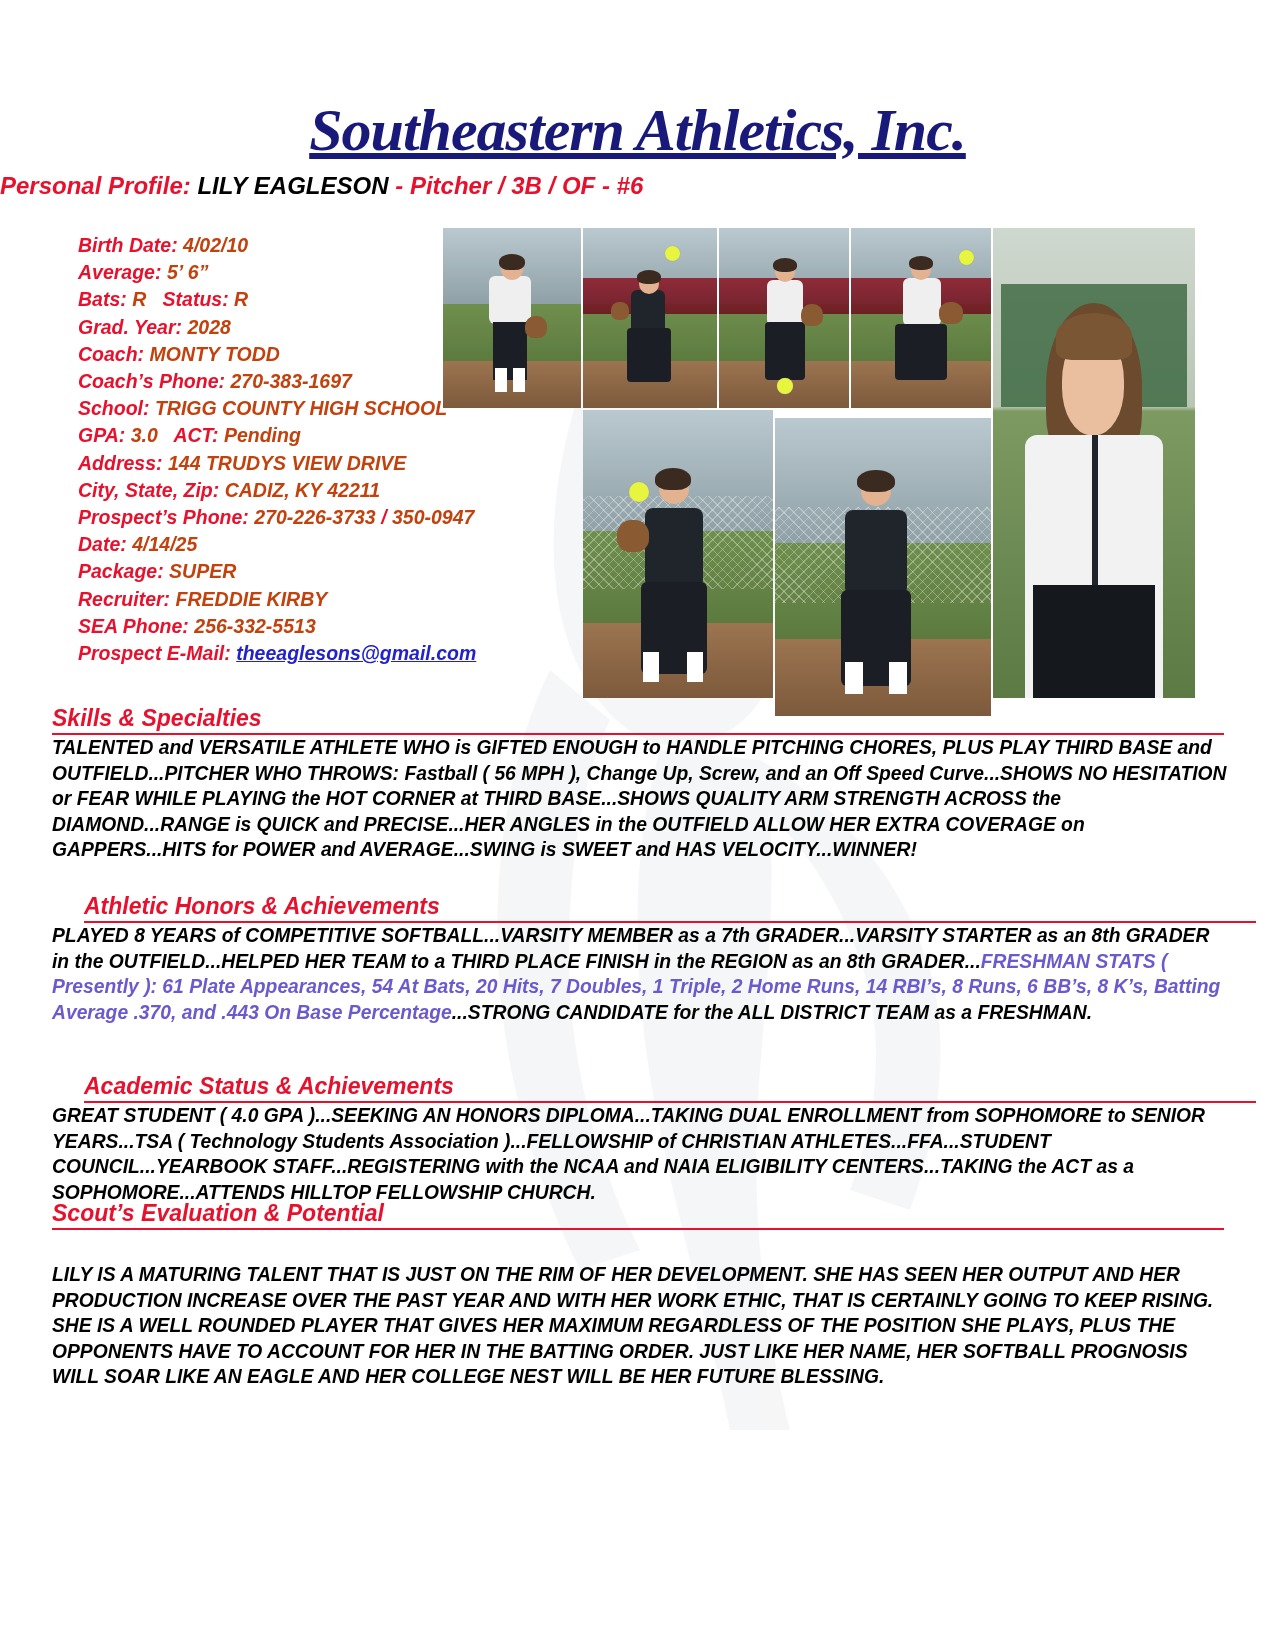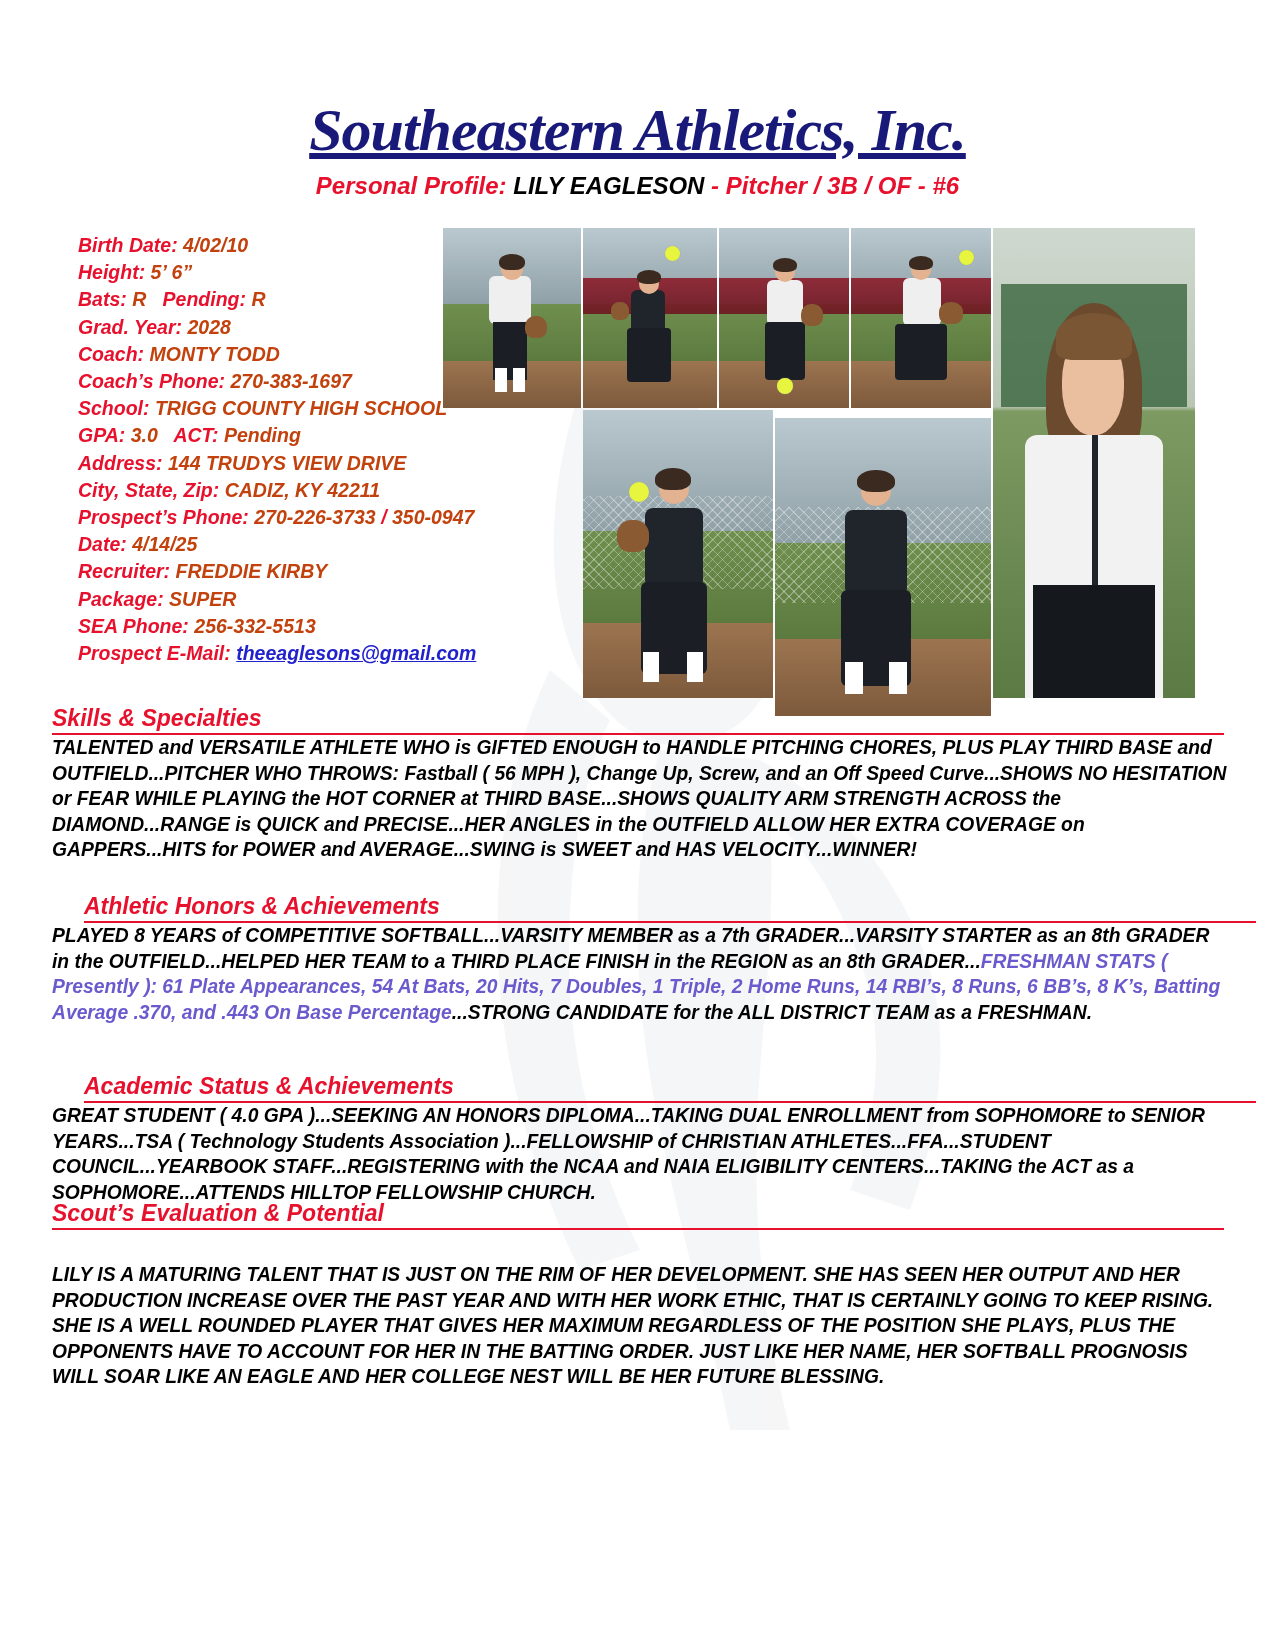--- a/index.html
+++ b/index.html
@@ -41,21 +41,20 @@
     font-style: italic;
     font-size: 60px;
     color: #19197a;
     text-decoration: underline;
     letter-spacing: -1px;
   }
   .subtitle {
     position: absolute;
     left: 0; right: 0;
     top: 172px;
-    text-align: center;
     font-size: 24px;
     font-weight: bold;
     font-style: italic;
   }
   .subtitle .lbl { color: #e8112d; }
   .subtitle .nm { color: #000; }
   .subtitle .sl { color: #e8112d; }
 
   
   .info {
@@ -170,28 +169,28 @@
     <span class="nm">LILY EAGLESON</span>
     <span class="sl">- Pitcher / 3B / OF - #6</span>
   </div>
 
   <div class="info">
     <div class="row">
       <span class="k">Birth Date:</span>
       <span class="v">4/02/10</span>
     </div>
     <div class="row">
-      <span class="k">Height:</span>
+      <span class="k">Average:</span>
       <span class="v">5’ 6”</span>
     </div>
     <div class="row">
       <span class="k">Bats:</span>
       <span class="v">R</span>
       &nbsp;
-      <span class="k">Pending:</span>
+      <span class="k">Status:</span>
       <span class="v">R</span>
     </div>
     <div class="row">
       <span class="k">Grad. Year:</span>
       <span class="v">2028</span>
     </div>
     <div class="row">
       <span class="k">Coach:</span>
       <span class="v">MONTY TODD</span>
     </div>
@@ -222,26 +221,26 @@
       <span class="k">Prospect’s Phone:</span>
       <span class="v">270-226-3733</span>
       <span class="k">/</span>
       <span class="v">350-0947</span>
     </div>
     <div class="row">
       <span class="k">Date:</span>
       <span class="v">4/14/25</span>
     </div>
     <div class="row">
+      <span class="k">Package:</span>
+      <span class="v">SUPER</span>
+    </div>
+    <div class="row">
       <span class="k">Recruiter:</span>
       <span class="v">FREDDIE KIRBY</span>
-    </div>
-    <div class="row">
-      <span class="k">Package:</span>
-      <span class="v">SUPER</span>
     </div>
     <div class="row">
       <span class="k">SEA Phone:</span>
       <span class="v">256-332-5513</span>
     </div>
     <div class="row">
       <span class="k">Prospect E-Mail:</span>
       <span class="mail">theeaglesons@gmail.com</span>
     </div>
   </div>

